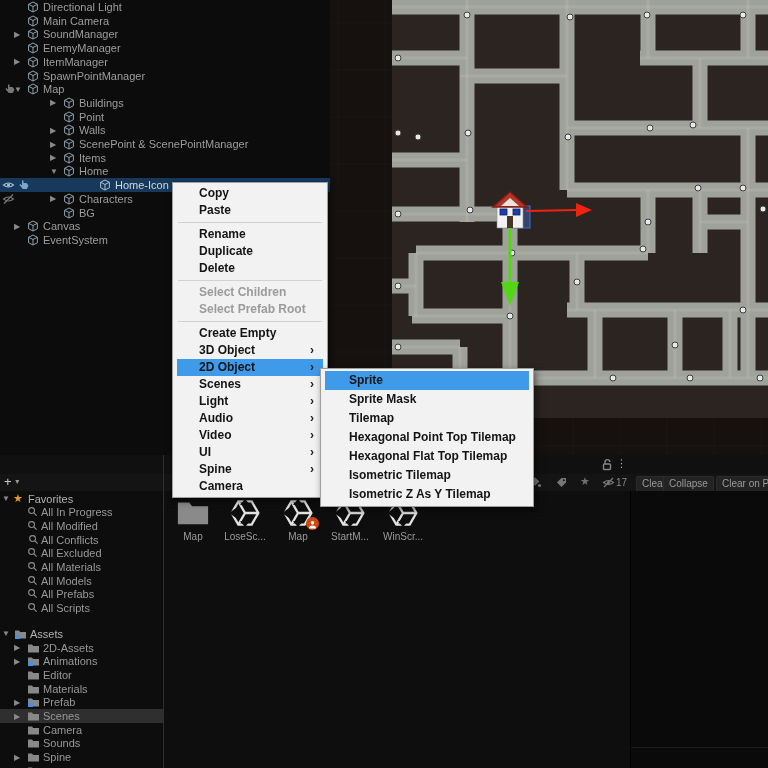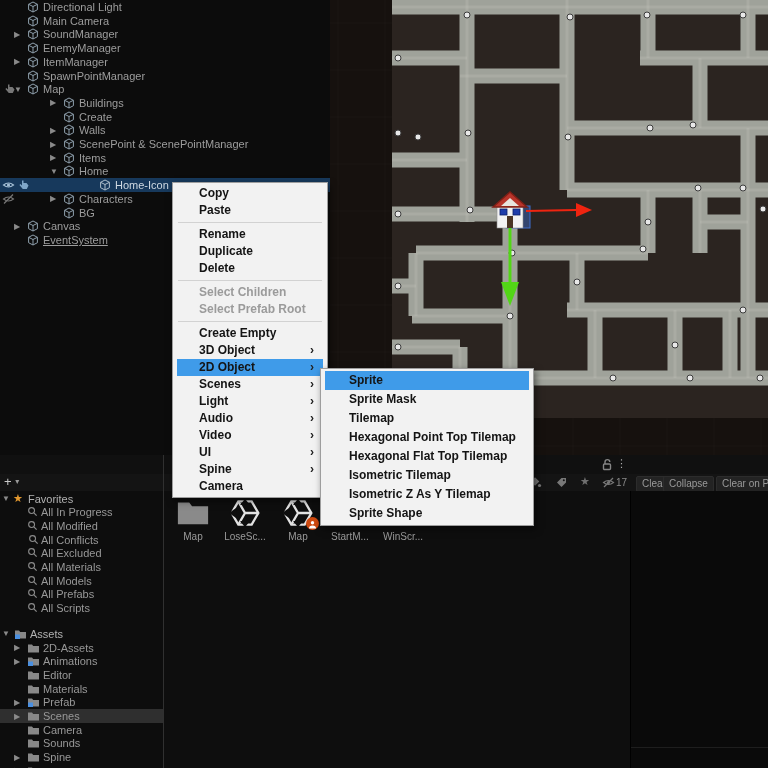--- a/index.html
+++ b/index.html
@@ -118,21 +118,21 @@
             <path d="M6 1 L10.4 3.3 V8.7 L6 11 L1.6 8.7 V3.3 Z" fill="none" stroke="#8fa0ad" stroke-width="1"></path>
             <path d="M1.6 3.3 L6 5.5 L10.4 3.3 M6 5.5 V11" stroke="#8fa0ad" stroke-width="1" fill="none"></path>
           </svg></div>
         <div class="h-label" style="left: 79px;">Buildings</div>
       </div>
       <div class="h-row" style="top: 109.6px;">
         <div class="h-cube" style="left: 63px;"><svg viewBox="0 0 12 12" width="12" height="12">
             <path d="M6 1 L10.4 3.3 V8.7 L6 11 L1.6 8.7 V3.3 Z" fill="none" stroke="#8fa0ad" stroke-width="1"></path>
             <path d="M1.6 3.3 L6 5.5 L10.4 3.3 M6 5.5 V11" stroke="#8fa0ad" stroke-width="1" fill="none"></path>
           </svg></div>
-        <div class="h-label" style="left: 79px;">Create</div>
+        <div class="h-label" style="left: 79px;">Point</div>
       </div>
       <div class="h-row" style="top: 123.3px;">
         <div class="h-arrow" style="left: 50px;">▶</div>
         <div class="h-cube" style="left: 63px;"><svg viewBox="0 0 12 12" width="12" height="12">
             <path d="M6 1 L10.4 3.3 V8.7 L6 11 L1.6 8.7 V3.3 Z" fill="none" stroke="#8fa0ad" stroke-width="1"></path>
             <path d="M1.6 3.3 L6 5.5 L10.4 3.3 M6 5.5 V11" stroke="#8fa0ad" stroke-width="1" fill="none"></path>
           </svg></div>
         <div class="h-label" style="left: 79px;">Walls</div>
       </div>
       <div class="h-row" style="top: 137px;">
@@ -198,21 +198,21 @@
             <path d="M6 1 L10.4 3.3 V8.7 L6 11 L1.6 8.7 V3.3 Z" fill="none" stroke="#8fa0ad" stroke-width="1"></path>
             <path d="M1.6 3.3 L6 5.5 L10.4 3.3 M6 5.5 V11" stroke="#8fa0ad" stroke-width="1" fill="none"></path>
           </svg></div>
         <div class="h-label" style="left: 43px;">Canvas</div>
       </div>
       <div class="h-row" style="top: 232.9px;">
         <div class="h-cube" style="left: 27px;"><svg viewBox="0 0 12 12" width="12" height="12">
             <path d="M6 1 L10.4 3.3 V8.7 L6 11 L1.6 8.7 V3.3 Z" fill="none" stroke="#8fa0ad" stroke-width="1"></path>
             <path d="M1.6 3.3 L6 5.5 L10.4 3.3 M6 5.5 V11" stroke="#8fa0ad" stroke-width="1" fill="none"></path>
           </svg></div>
-        <div class="h-label" style="left: 43px; text-decoration: underline;">EventSystem</div>
+        <div class="h-label" style="left: 43px;">EventSystem</div>
       </div>
     </div>
 
   <div class="scene" id="scene-view"><svg width="438" height="455" viewBox="0 0 438 455">
         <rect x="0" y="0" width="438" height="455" fill="#16110e"></rect>
         <line x1="8" y1="0" x2="8" y2="455" stroke="#ffffff" stroke-opacity="0.025"></line>
         <line x1="55" y1="0" x2="55" y2="455" stroke="#ffffff" stroke-opacity="0.025"></line>
         <line x1="102" y1="0" x2="102" y2="455" stroke="#ffffff" stroke-opacity="0.025"></line>
         <line x1="149" y1="0" x2="149" y2="455" stroke="#ffffff" stroke-opacity="0.025"></line>
         <line x1="196" y1="0" x2="196" y2="455" stroke="#ffffff" stroke-opacity="0.025"></line>
@@ -609,16 +609,15 @@
     </div>
 
   <div class="menu menu2" id="sub-menu" style="left:320px;top:368px;width:204px;">
       <div class="mi hl"><span>Sprite</span></div>
       <div class="mi"><span>Sprite Mask</span></div>
       <div class="mi"><span>Tilemap</span></div>
       <div class="mi"><span>Hexagonal Point Top Tilemap</span></div>
       <div class="mi"><span>Hexagonal Flat Top Tilemap</span></div>
       <div class="mi"><span>Isometric Tilemap</span></div>
       <div class="mi"><span>Isometric Z As Y Tilemap</span></div>
-      <div class="mi"><span>Sprite Shape</span></div>
     </div>
 
 </div>
 
 </body></html>

